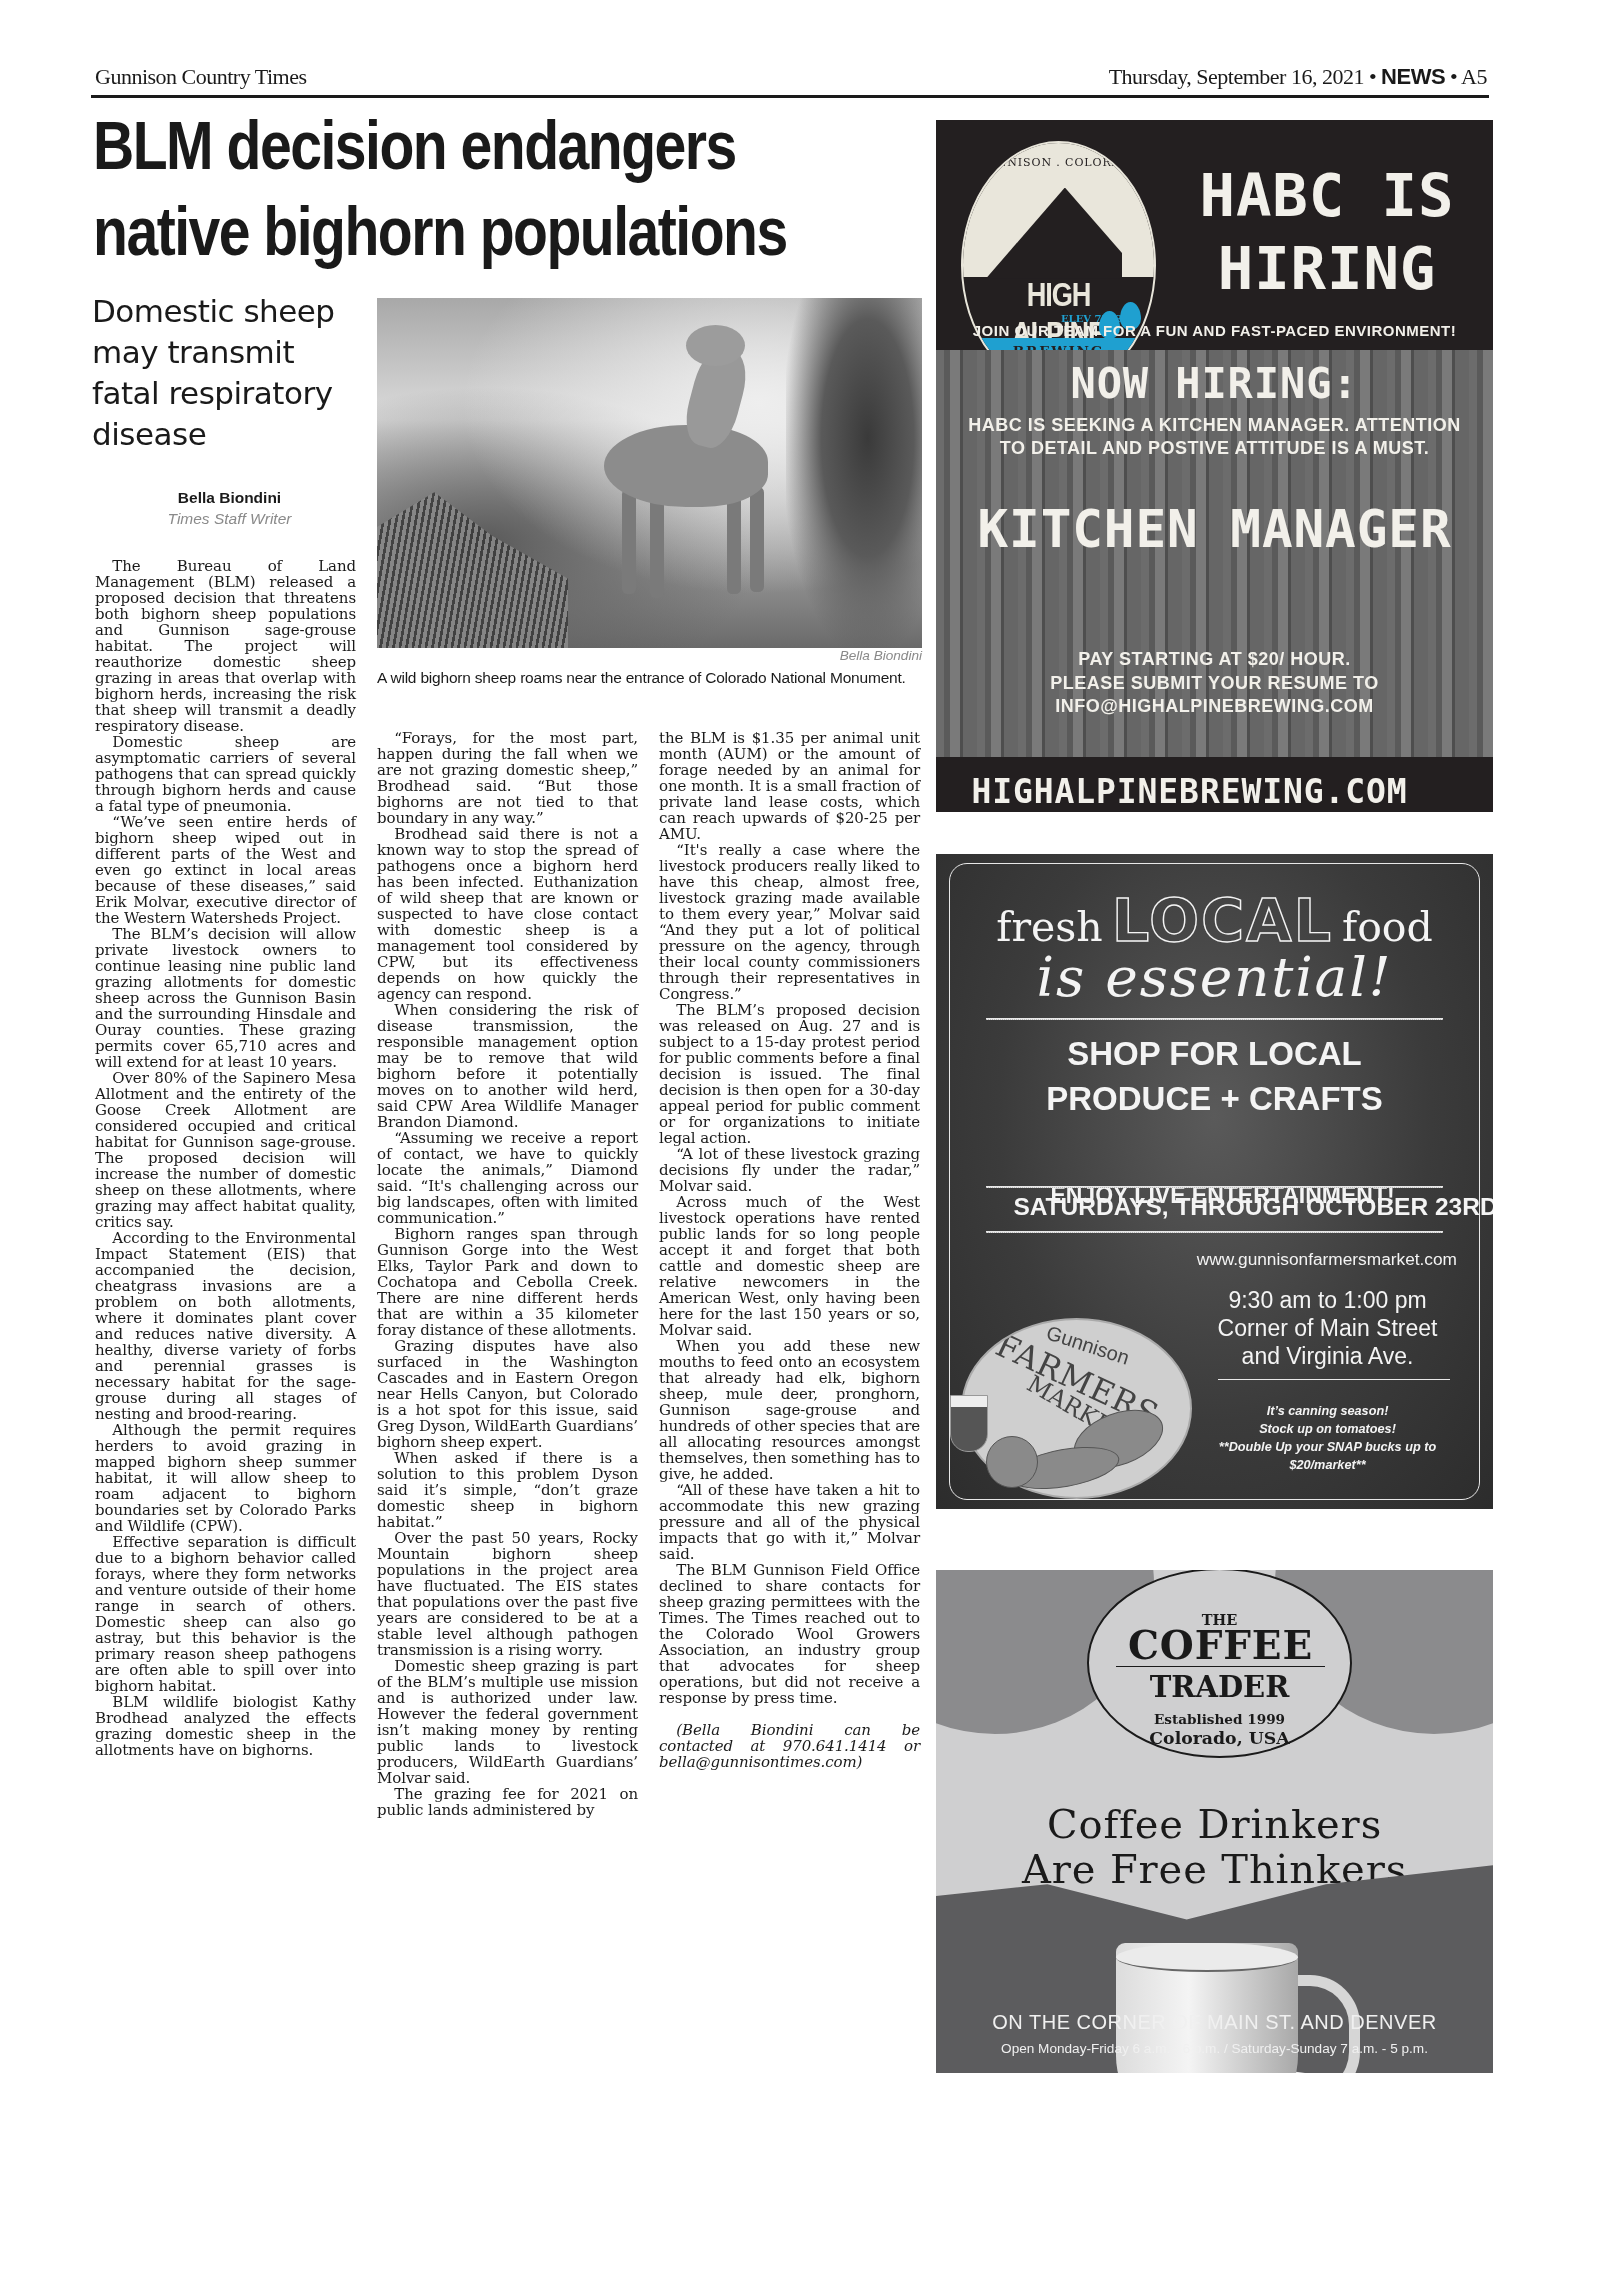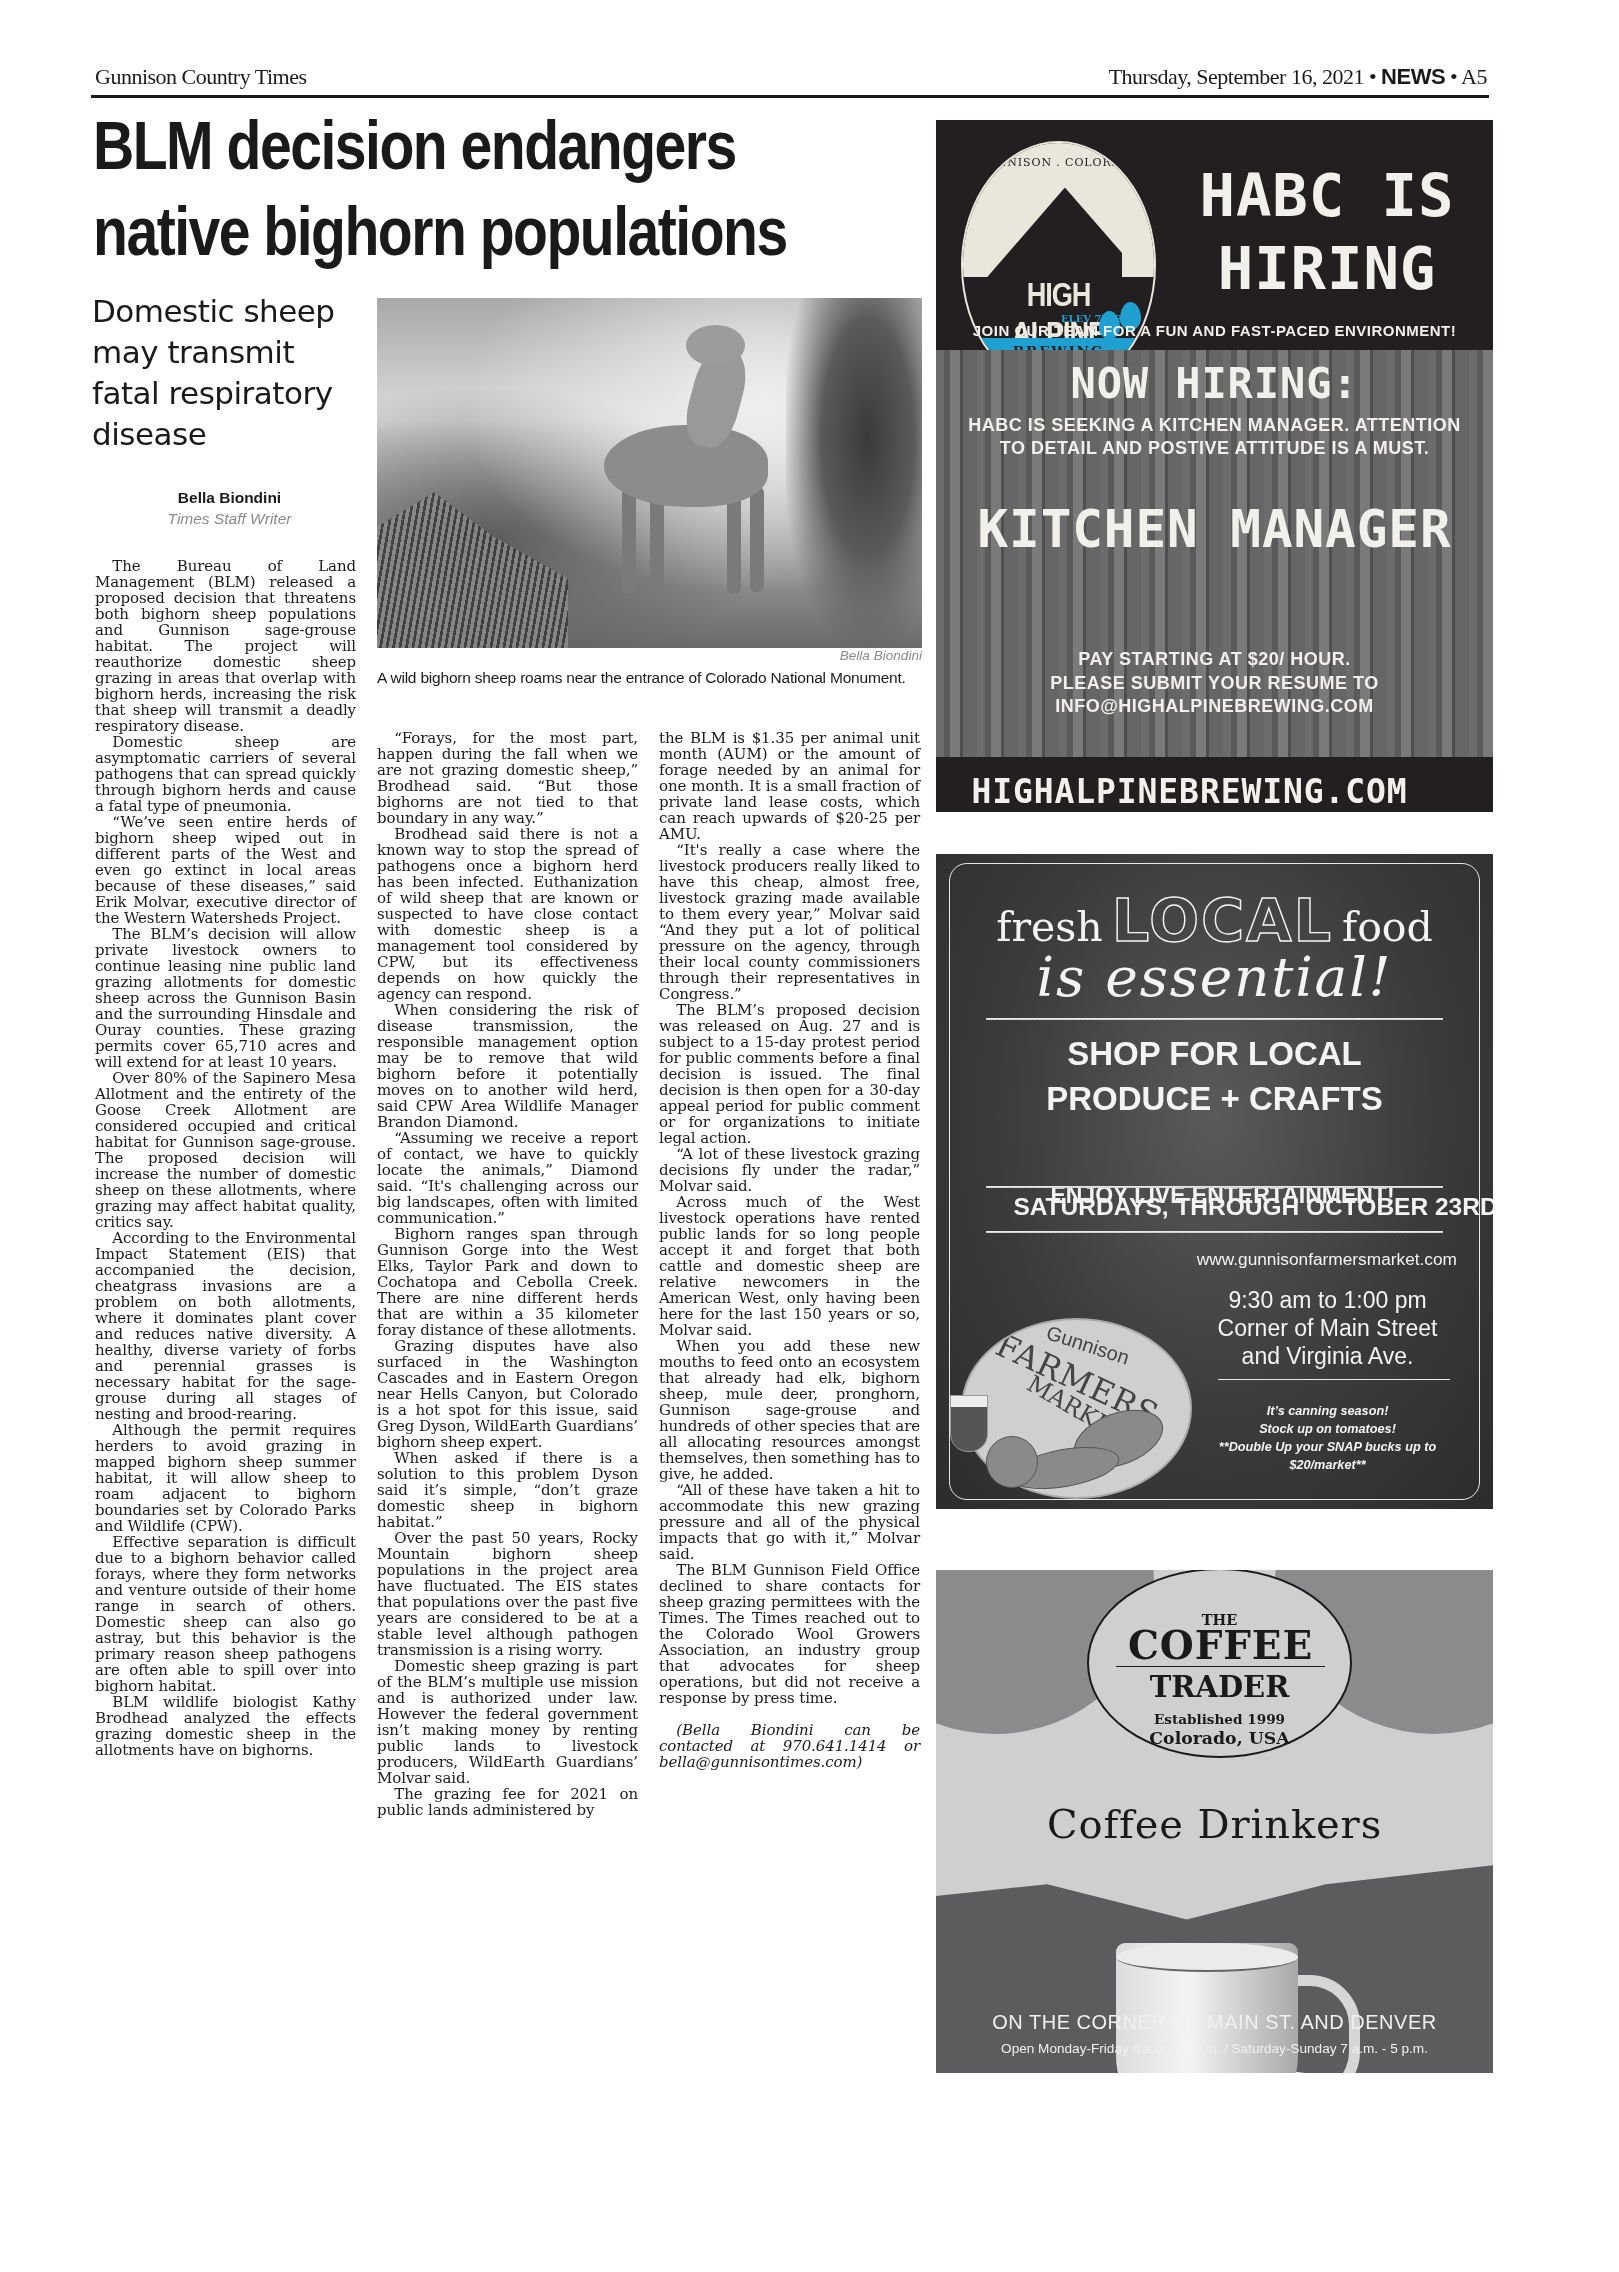--- a/index.html
+++ b/index.html
@@ -252,20 +252,21 @@
   <div class="coffee-swoop-r"></div>
   <div class="coffee-oval">
     <div class="the">THE</div>
     <div class="coffee">COFFEE</div>
     <div class="trader">TRADER</div>
     <div class="est">Established 1999</div>
     <div class="loc">Colorado, USA</div>
   </div>
   <div class="coffee-slogan">
     <div>Coffee Drinkers</div>
+    <div>Are Free Thinkers</div>
   </div>
   <div class="coffee-left" style="top:343px;">Fresh Baked Pastries</div>
   <div class="coffee-left" style="top:409px;">Breakfast Burritos &amp; Sandwiches</div>
   <div class="coffee-right" style="top:359px;">Nitro Cold Brew</div>
   <div class="coffee-right" style="top:409px;">Crested Bucha Kombucha</div>
   <div class="coffee-dark"></div>
   <div class="coffee-saucer"></div>
   <div class="coffee-handle"></div>
   <div class="coffee-cup">
       <div class="rim"></div>

